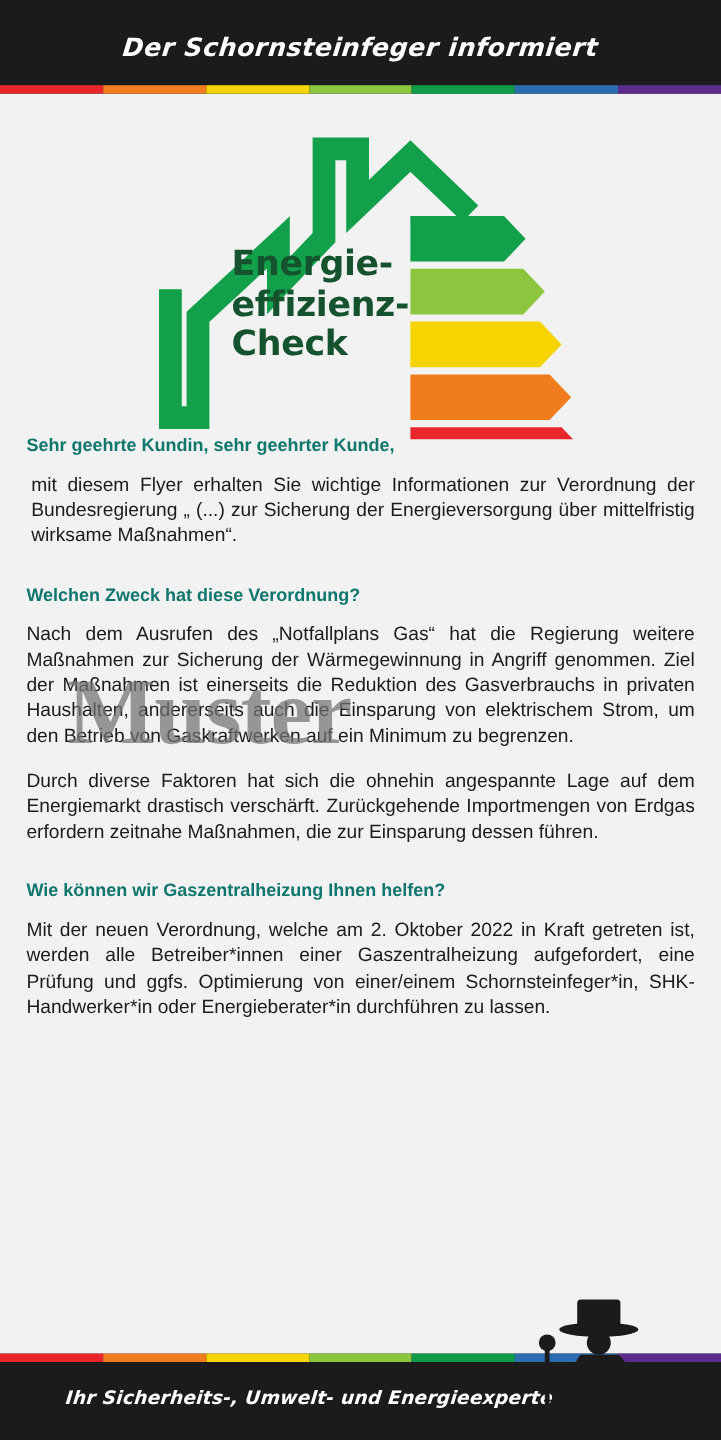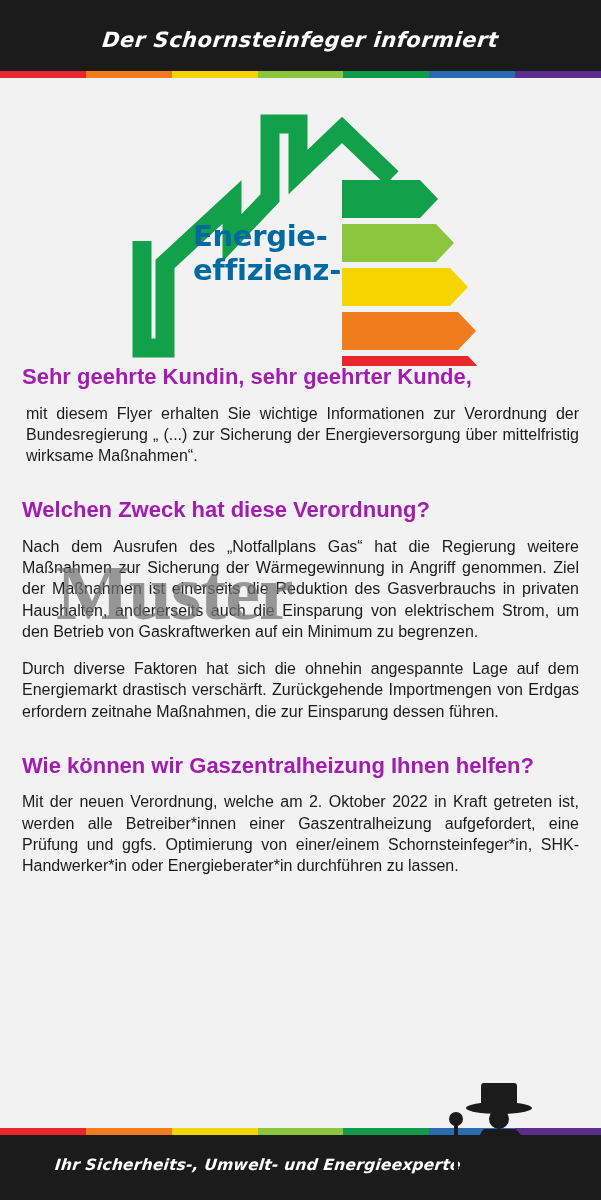--- a/index.html
+++ b/index.html
@@ -56,35 +56,34 @@
     width: 100%;
   }
   .house-svg { position: absolute; left: 120px; top: 28px; }
   .logo-text {
     position: absolute;
     left: 193px;
     top: 125px;
     font-family: "DejaVu Sans", sans-serif;
     font-size: 29px;
     font-weight: bold;
-    color: #0369a1;
+    color: #14532d;
     line-height: 1.16;
     letter-spacing: -0.3px;
-    margin-top: 17px;
   }
 
   
   .content {
     position: relative;
     padding: 0 22px;
   }
   h2.sub {
-    font-size: 22px;
-    font-weight: bold;
-    color: #a21caf;
+    font-size: 15px;
+    font-weight: bold;
+    color: #0f766e;
     margin: 0 0 12px 0;
     line-height: 1.25;
   }
   p.body {
     font-size: 16px;
     color: #1b1b1b;
     margin: 0 0 16px 0;
     line-height: 1.33;
     text-align: justify;
     text-justify: inter-word;
@@ -164,20 +163,21 @@
 
       <path d="M222 74 L300 74 L318 93 L300 112 L222 112 Z" fill="#12a04a"></path>
       <path d="M222 118 L316 118 L334 137 L316 156 L222 156 Z" fill="#8cc63f"></path>
       <path d="M222 162 L330 162 L348 181 L330 200 L222 200 Z" fill="#f5d400"></path>
       <path d="M222 206 L338 206 L356 225 L338 244 L222 244 Z" fill="#f07c1e"></path>
       <path d="M222 250 L348 250 L366 269 L348 288 L222 288 Z" fill="#e8262c"></path>
     </svg>
     <div class="logo-text">
       <div>Energie-</div>
       <div>effizienz-</div>
+      <div>Check</div>
     </div>
   </div>
 
   <div class="content">
     <h2 class="sub">Sehr geehrte Kundin, sehr geehrter Kunde,</h2>
     <p class="body lead">mit diesem Flyer erhalten Sie wichtige Informationen zur Verordnung der Bundesregierung „ (...) zur Sicherung der Energieversorgung über mittelfristig wirksame Maßnahmen“.</p>
     <div class="gap"></div>
     <h2 class="sub">Welchen Zweck hat diese Verordnung?</h2>
     <p class="body">Nach dem Ausrufen des „Notfallplans Gas“ hat die Regierung weitere Maßnahmen zur Sicherung der Wärmegewinnung in Angriff genommen. Ziel der Maßnahmen ist einerseits die Reduktion des Gasverbrauchs in privaten Haushalten, andererseits auch die Einsparung von elektrischem Strom, um den Betrieb von Gaskraftwerken auf ein Minimum zu begrenzen.</p>
     <p class="body">Durch diverse Faktoren hat sich die ohnehin angespannte Lage auf dem Energiemarkt drastisch verschärft. Zurückgehende Importmengen von Erdgas erfordern zeitnahe Maßnahmen, die zur Einsparung dessen führen.</p>

